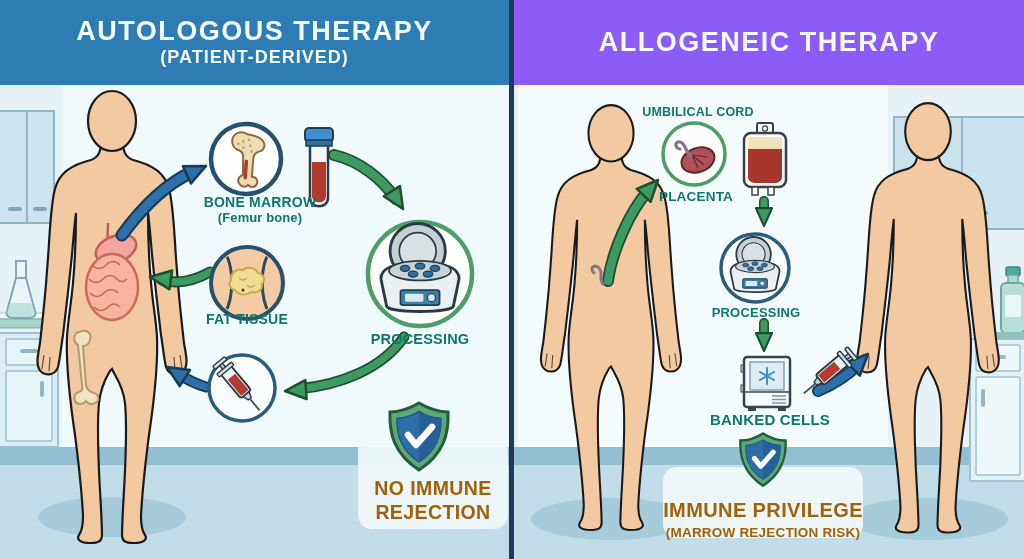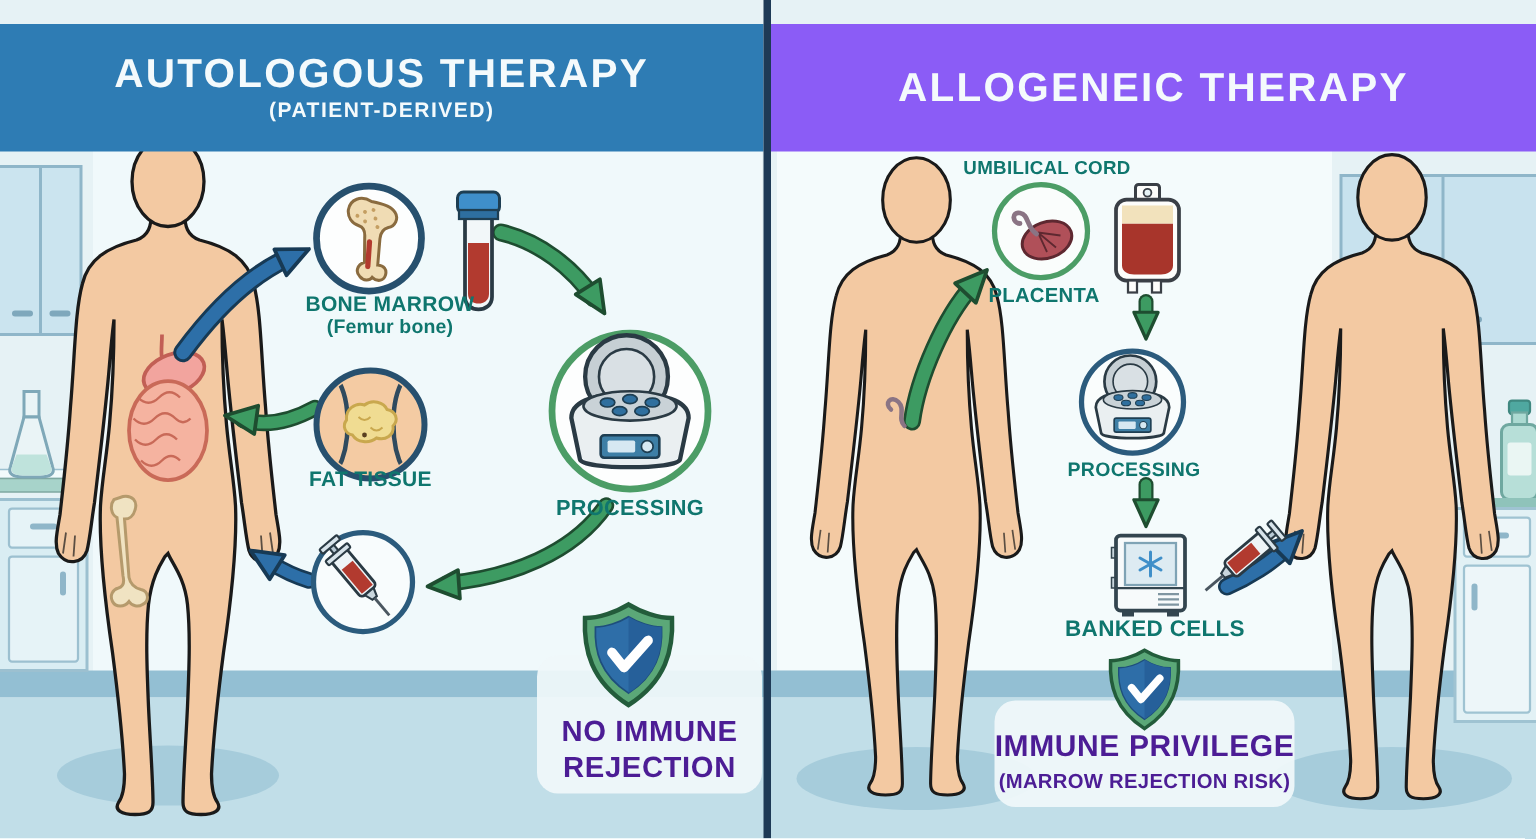--- a/index.html
+++ b/index.html
@@ -3,46 +3,46 @@
 <meta charset="utf-8">
 <style>
   html,body{margin:0;padding:0;background:#fff;}
   #stage{
     position:relative;width:1024px;height:559px;overflow:hidden;
     font-family:"Liberation Sans","DejaVu Sans",sans-serif;
     background:#E6F2F5;
   }
   .panel-header{
     position:absolute;top:0;height:85px;display:flex;flex-direction:column;
-    align-items:center;justify-content:center;z-index:3;margin-top:16px;
+    align-items:center;justify-content:center;z-index:3;
   }
   #header-left{left:0;width:509px;background:#2E7CB4;}
   #header-right{left:514px;width:510px;background:#8b5cf6;}
   .panel-title{
     color:#F4FAFC;font-size:27px;font-weight:800;letter-spacing:1.5px;line-height:1.1;
   }
   .panel-subtitle{
-    color:#F4FAFC;font-size:14px;font-weight:800;letter-spacing:1px;line-height:1.2;
+    color:#F4FAFC;font-size:18px;font-weight:800;letter-spacing:1px;line-height:1.2;
   }
   #divider{
     position:absolute;left:509px;top:0;width:5px;height:559px;background:#1E3A56;z-index:4;
   }
   #scene{position:absolute;left:0;top:85px;width:1024px;height:474px;z-index:1;}
   .diagram-label{
     position:absolute;z-index:5;transform:translateX(-50%);
     text-align:center;color:#0f766e;font-weight:700;white-space:nowrap;
   }
   .lbl-main{font-size:14px;letter-spacing:0.2px;}
   .lbl-sub{font-size:13px;letter-spacing:0.1px;}
   .badge-card-text{
-    position:absolute;z-index:5;text-align:center;color:#4c1d95;font-weight:800;
+    position:absolute;z-index:5;text-align:center;color:#a16207;font-weight:800;
   }
   #badge-left-text{left:358px;top:477px;width:150px;font-size:19.5px;line-height:1.22;letter-spacing:0.4px;}
   #badge-right-text{left:663px;top:487px;width:200px;}
-  #badge-right-text .bl1{font-size:20px;letter-spacing:0.4px;}
+  #badge-right-text .bl1{font-size:20px;letter-spacing:0.4px;margin-top:12px;}
   #badge-right-text .bl2{font-size:13.5px;margin-top:3px;letter-spacing:0.2px;}
 </style>
 </head>
 <body>
 
 <div id="stage">
 
   <div id="header-left" class="panel-header">
     <div class="panel-title">AUTOLOGOUS THERAPY</div>
     <div class="panel-subtitle">(PATIENT-DERIVED)</div>

